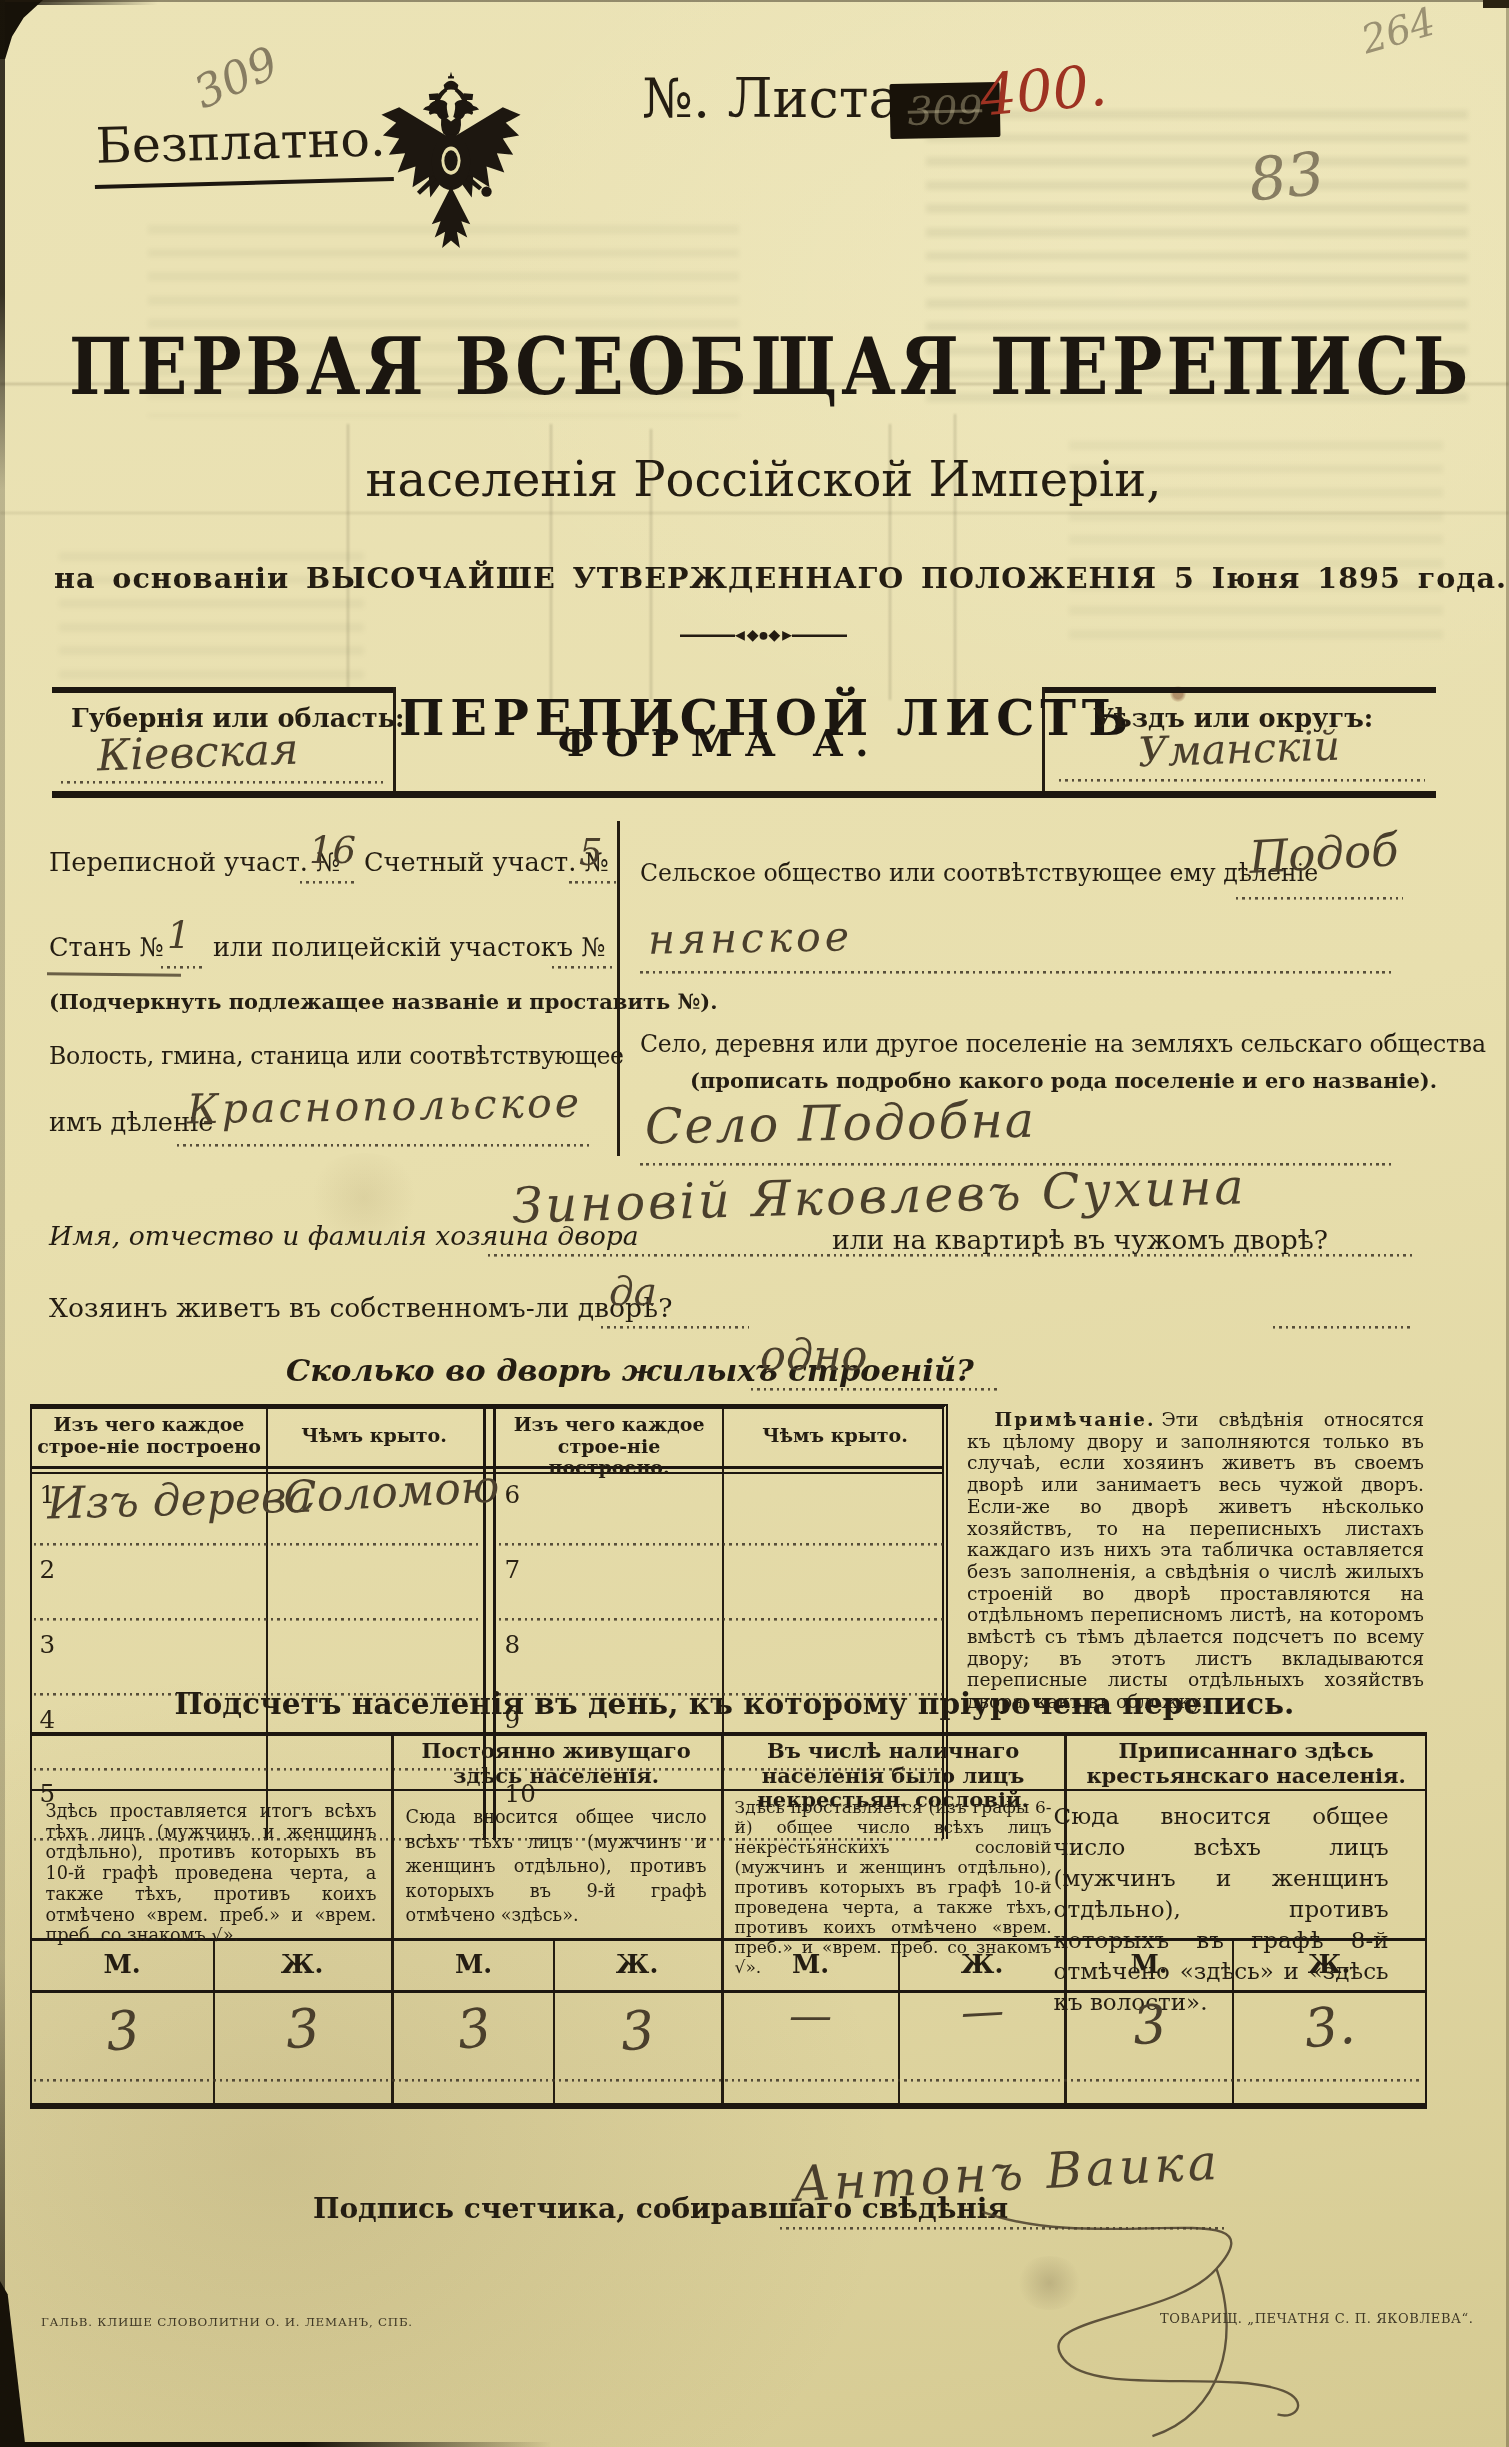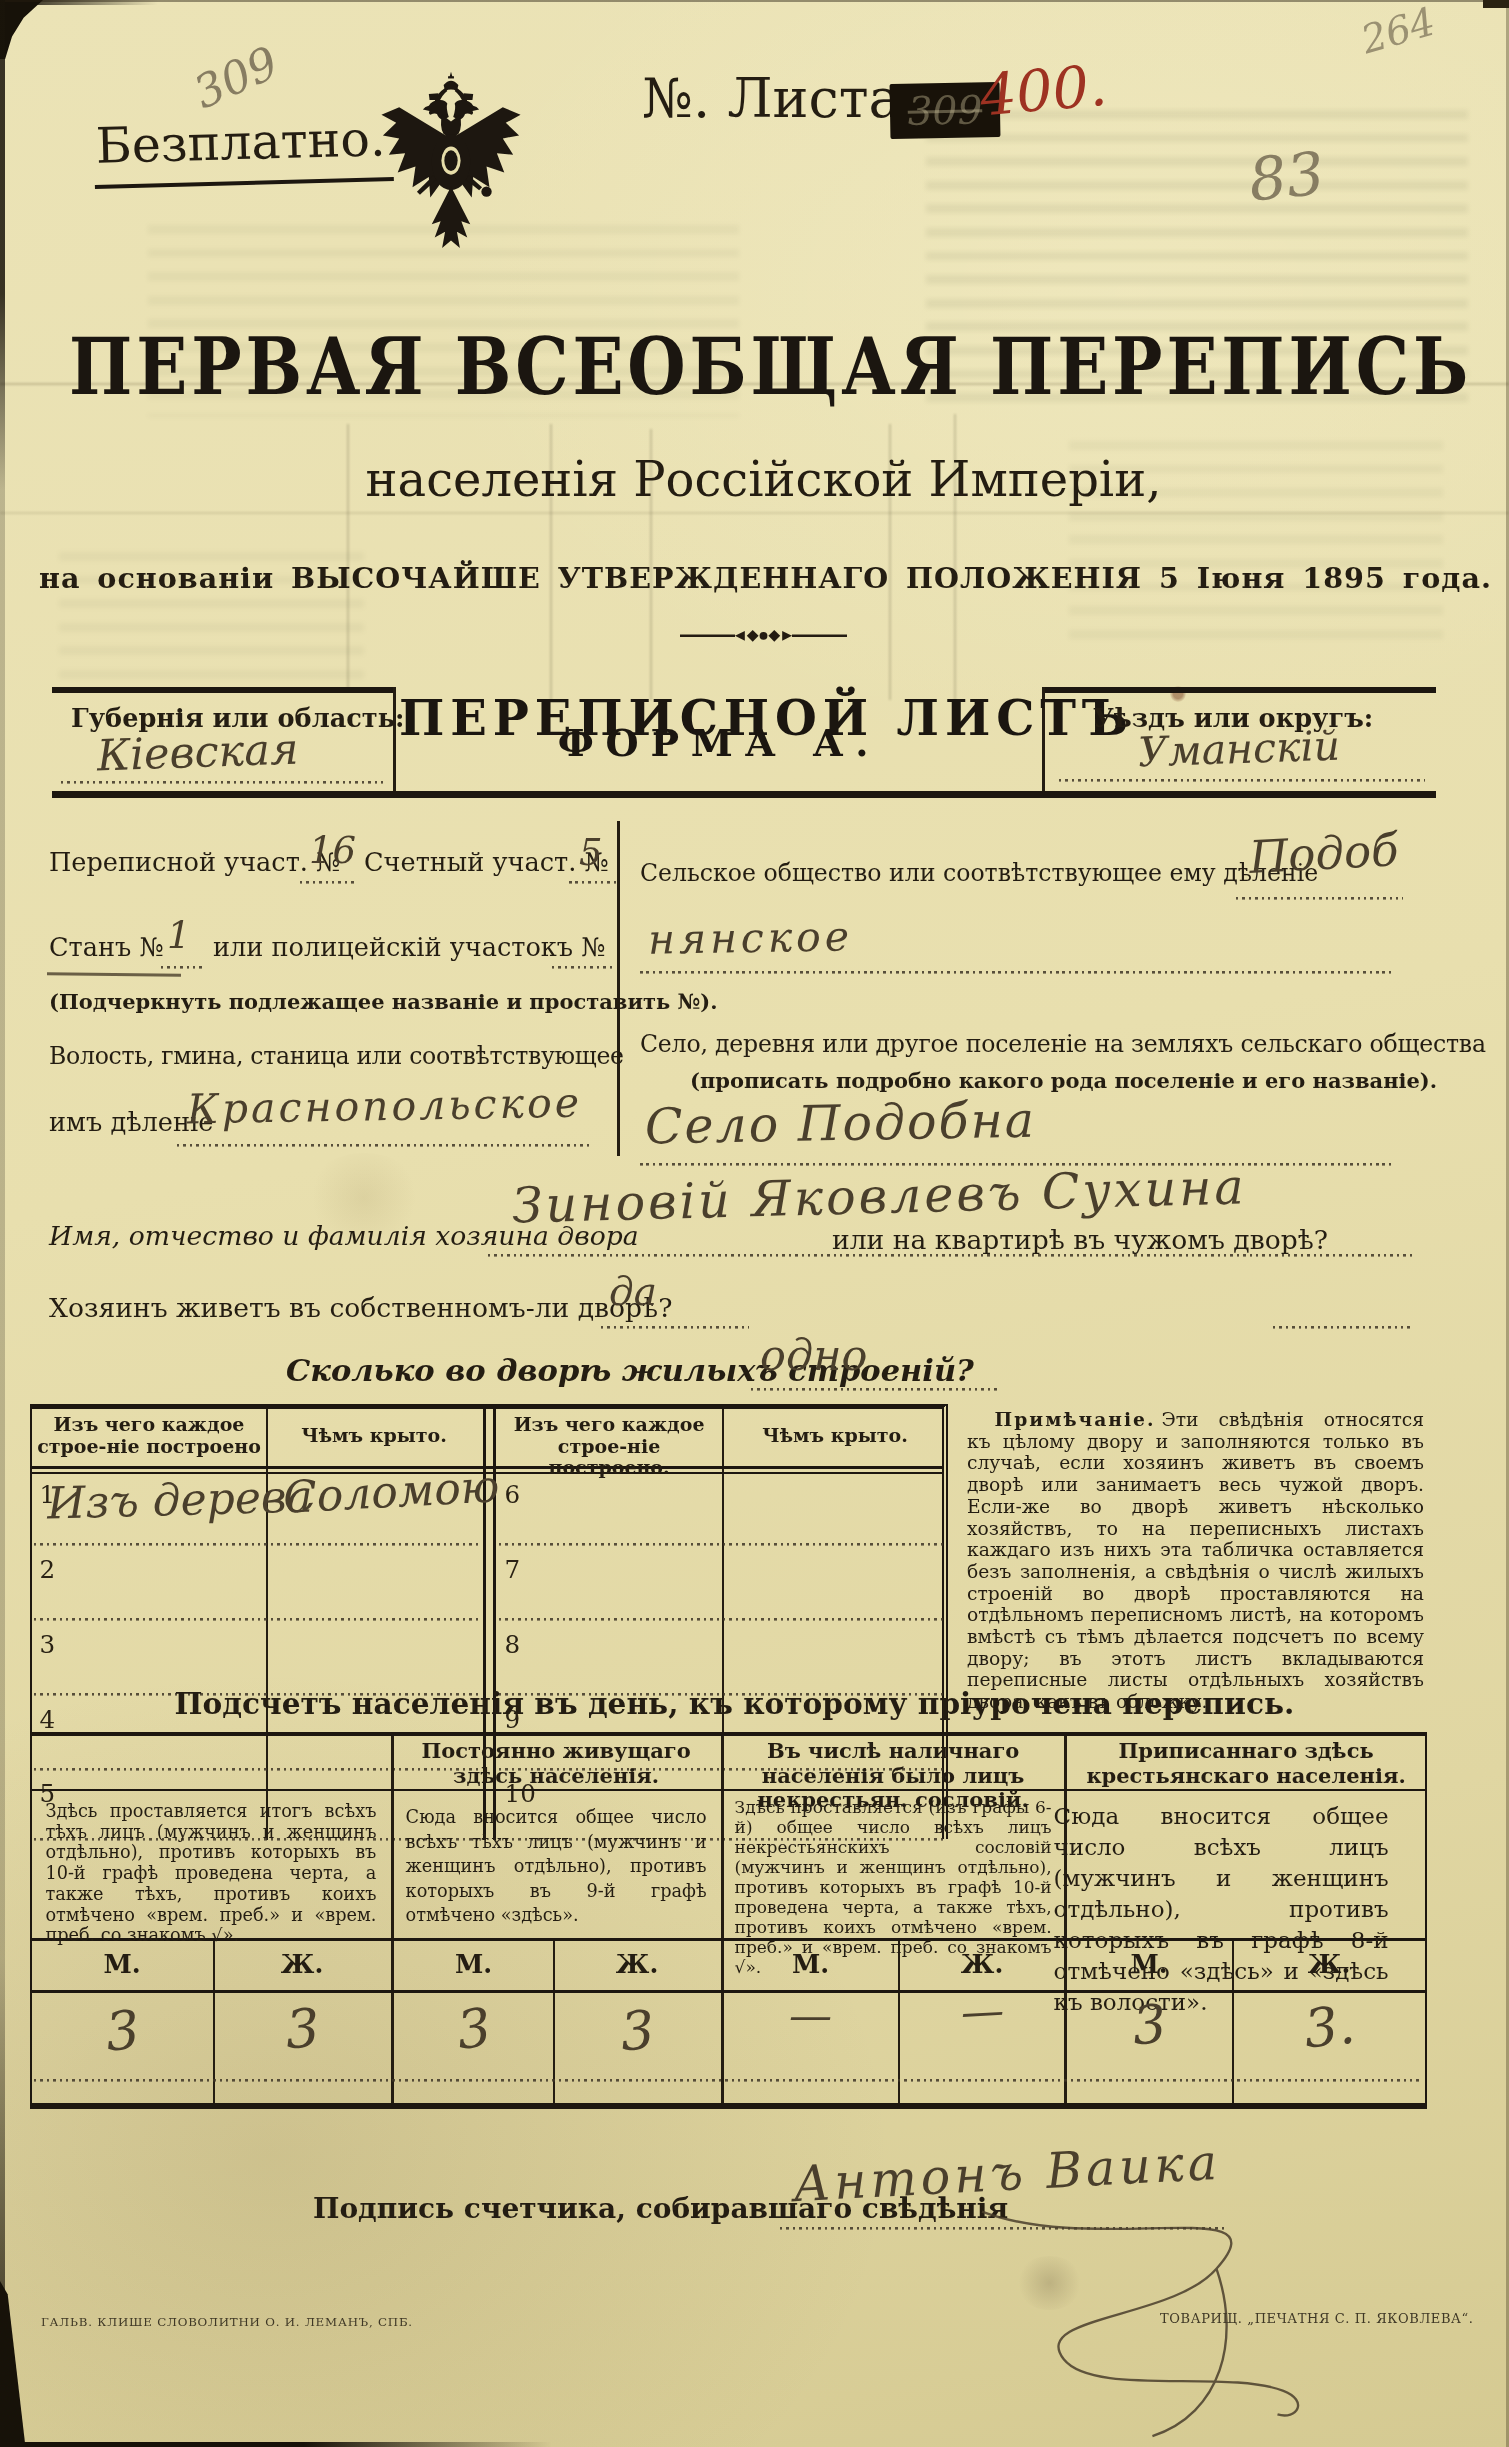--- a/index.html
+++ b/index.html
@@ -81,21 +81,21 @@
   <div class="abs lbl" style="left:642px;top:67px;font-size:54px;">№. Листа</div>
   <div class="abs" style="left:890px;top:83px;width:110px;height:55px;background:#181209;transform:rotate(-1deg);border-radius:2px;text-align:center;">
     <span class="hw" style="color:rgba(205,195,155,.4);font-size:39px;line-height:55px;text-decoration:line-through;">309</span>
   </div>
   <div class="abs hw" style="left:980px;top:57px;font-size:57px;color:#9e3222;transform:rotate(-5deg);">400.</div>
   <div class="abs pencil" style="left:1249px;top:142px;font-size:59px;transform:rotate(-6deg);">83</div>
   <div class="abs pencil" style="left:1361px;top:7.9px;font-size:39px;transform:rotate(-16deg);opacity:.8;">264</div>
 
   <div class="abs lbl lbl-b" style="left:69px;top:327px;width:1320px;text-align:center;font-size:67px;letter-spacing:3.9px;transform:scaleY(1.18);color:#1b1610;">ПЕРВАЯ ВСЕОБЩАЯ ПЕРЕПИСЬ</div>
   <div class="abs lbl" style="left:138px;top:451px;width:1251px;text-align:center;font-size:48px;">населенія Россійской Имперіи,</div>
-  <div class="abs lbl lbl-b" style="left:39px;top:561px;width:1430px;text-align:right;font-size:28.6px;letter-spacing:1px;word-spacing:5.9px;">на основаніи ВЫСОЧАЙШЕ УТВЕРЖДЕННАГО ПОЛОЖЕНІЯ 5 Іюня 1895 года.</div>
+  <div class="abs lbl lbl-b" style="left:54px;top:561px;width:1430px;text-align:right;font-size:28.6px;letter-spacing:1px;word-spacing:5.9px;">на основаніи ВЫСОЧАЙШЕ УТВЕРЖДЕННАГО ПОЛОЖЕНІЯ 5 Іюня 1895 года.</div>
 
   <div class="abs" style="left:680px;top:627px;width:167px;height:17.7px;">
     <svg width="167" height="17.7" viewBox="0 0 170 18">
       <g fill="#241c12" stroke="#241c12">
         <path d="M0 9 H56" stroke-width="2.5"></path>
         <path d="M56 9 l10 -5 v10 z" stroke="none"></path>
         <path d="M74 3 l6 6 -6 6 -6 -6 z" stroke="none"></path>
         <circle cx="85" cy="9" r="4" stroke="none"></circle>
         <path d="M96 3 l6 6 -6 6 -6 -6 z" stroke="none"></path>
         <path d="M114 9 l-10 -5 v10 z" stroke="none"></path>

